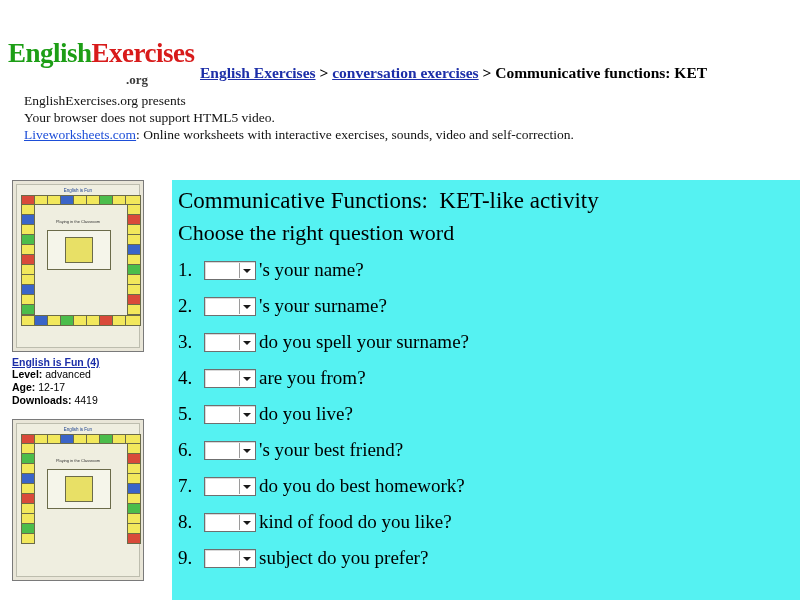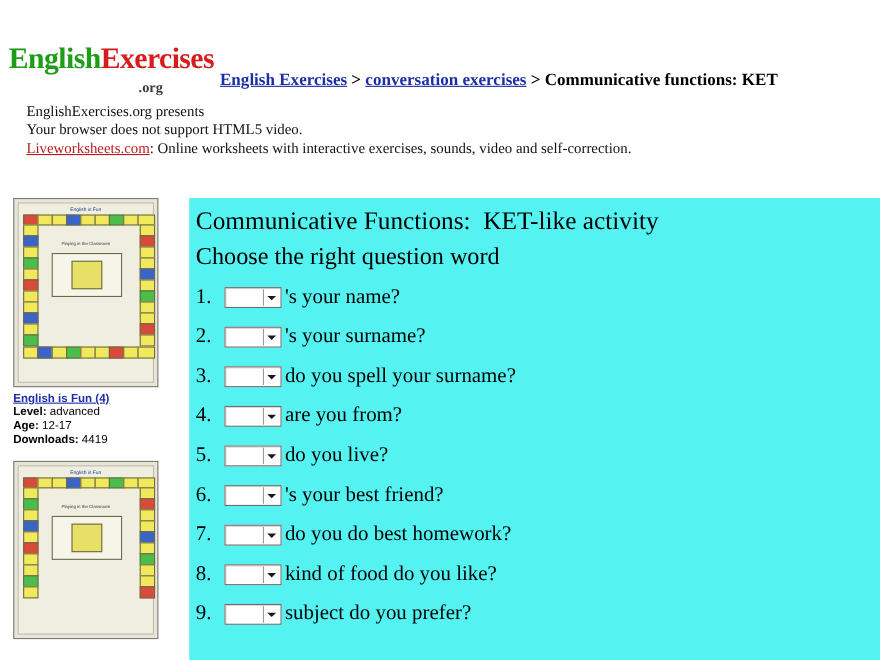--- a/index.html
+++ b/index.html
@@ -75,21 +75,21 @@
     left: 0;
     top: 92px;
     width: 800px;
     font-family: "Liberation Serif", serif;
     font-size: 13.5px;
     color: #111;
     line-height: 17px;
     padding-left: 24px;
   }
   .presents a {
-    color: #b91c1c;
+    color: #1d4ed8;
   }
 
   
   .sidebar {
     position: absolute;
     left: 12px;
     top: 180px;
     width: 150px;
   }
 

